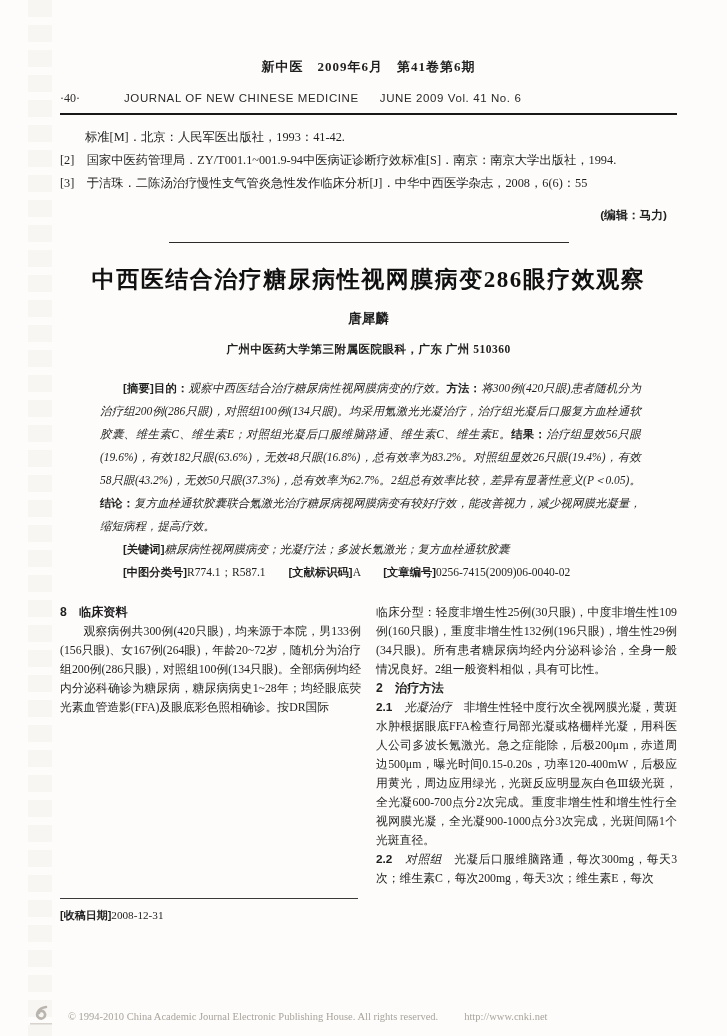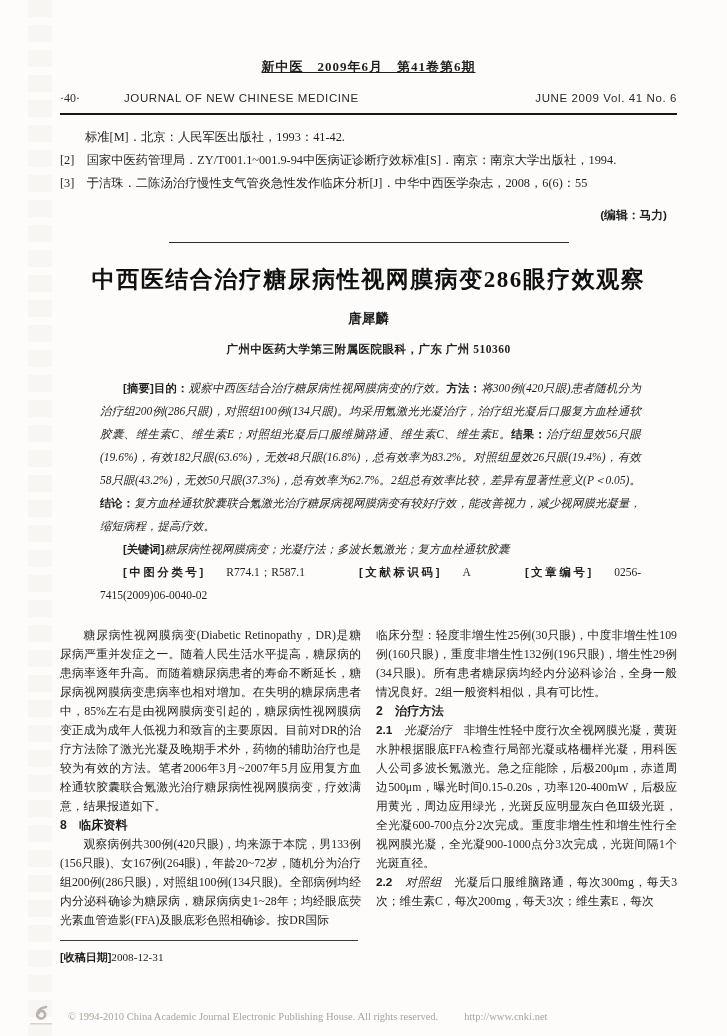--- a/index.html
+++ b/index.html
@@ -13,25 +13,25 @@
     box-sizing:border-box;
     padding:58px 50px 0 60px;
     overflow:hidden;
   }
   .artifact-strip{
     position:absolute;left:28px;top:0;width:24px;height:100%;
     background:repeating-linear-gradient(180deg,#f3f1ed 0 17px,#fdfcfa 17px 25px);
     opacity:.55;pointer-events:none;
   }
   
-  .hdr-cn{text-align:center;font-weight:bold;font-size:13px;letter-spacing:1px;text-decoration:underline;}
+  .hdr-cn{text-align:center;font-weight:bold;font-size:13px;letter-spacing:1px;}
   .hdr-row{display:flex;align-items:baseline;margin-top:15px;
     font-family:"Liberation Sans","DejaVu Sans",sans-serif;font-size:11.5px;color:#2a2a2a;}
   .hdr-pg{width:64px;text-align:left;font-family:"Liberation Serif",serif;font-size:12px;}
-  .hdr-center{flex:1;display:flex;justify-content:space-between;gap:60px;letter-spacing:.6px;}
+  .hdr-center{flex:1;display:flex;justify-content:flex-start;gap:21px;letter-spacing:.6px;}
   .hdr-rule{border:0;border-top:2.4px solid #181818;margin:7px 0 0 0;}
   
   .twocol{display:flex;gap:15px;}
   .col{flex:1;min-width:0;text-align:justify;}
   .prev{margin-top:11px;font-size:12.3px;line-height:23px;}
   .prev p{margin:0;}
   .refhead{margin:17px 0 0 0;font-size:12.5px;font-weight:bold;
     font-family:"Liberation Sans","DejaVu Sans",sans-serif;}
   .ref{padding-left:25px;text-indent:-25px;}
   .refcont{padding-left:25px;}
@@ -43,21 +43,21 @@
   
   .titleblock{text-align:center;margin-top:21px;}
   .a-title{margin:4px;font-size:23px;font-weight:bold;letter-spacing:1.5px;color:#101010;}
   .a-author{margin-top:15px;font-size:13.5px;font-weight:bold;}
   .a-affil{margin-top:14px;font-size:11.5px;font-weight:bold;letter-spacing:.5px;}
   
   .abstract{margin:20px 36px 0 40px;font-size:11.5px;line-height:23px;text-align:justify;}
   .abstract p{margin:0;text-indent:2em;font-style:italic;}
   .abstract b{font-style:normal;font-family:"Liberation Sans","DejaVu Sans",sans-serif;
     font-weight:bold;font-size:11.3px;}
-  .abstract .plain{font-style:normal;margin-left:23px;}
+  .abstract .plain{font-style:normal;}
   
   .bodycols{margin-top:19px;font-size:11.8px;line-height:19px;}
   .bodycols p{margin:0;}
   .ind{text-indent:2em;}
   .sec{margin:3px 0 2px 0;font-size:12.2px;font-weight:bold;
     font-family:"Liberation Sans","DejaVu Sans",sans-serif;}
   .s-num{font-weight:bold;font-family:"Liberation Sans","DejaVu Sans",sans-serif;}
   .s-title{font-style:italic;}
   
   .notes{margin-top:10px;font-size:11.2px;line-height:21px;}
@@ -115,21 +115,20 @@
     <p>
       <b>[关键词]</b><span>糖尿病性视网膜病变；光凝疗法；多波长氪激光；复方血栓通软胶囊</span>
     </p>
     <p>
       <b>[中图分类号]</b><span class="plain">R774.1；R587.1</span><span class="plain">　　</span><b>[文献标识码]</b><span class="plain">A</span><span class="plain">　　</span><b>[文章编号]</b><span class="plain">0256-7415(2009)06-0040-02</span>
     </p>
   </section>
 
   <section class="twocol bodycols">
     <div class="col">
-      <p class="ind">糖尿病性视网膜病变(Diabetic Retinopathy，DR)是糖尿病严重并发症之一。随着人民生活水平提高，糖尿病的患病率逐年升高。而随着糖尿病患者的寿命不断延长，糖尿病视网膜病变患病率也相对增加。在失明的糖尿病患者中，85%左右是由视网膜病变引起的，糖尿病性视网膜病变正成为成年人低视力和致盲的主要原因。目前对DR的治疗方法除了激光光凝及晚期手术外，药物的辅助治疗也是较为有效的方法。笔者2006年3月~2007年5月应用复方血栓通软胶囊联合氪激光治疗糖尿病性视网膜病变，疗效满意，结果报道如下。</p>
       <p class="sec">8　临床资料</p>
       <p class="ind">观察病例共300例(420只眼)，均来源于本院，男133例(156只眼)、女167例(264眼)，年龄20~72岁，随机分为治疗组200例(286只眼)，对照组100例(134只眼)。全部病例均经内分泌科确诊为糖尿病，糖尿病病史1~28年；均经眼底荧光素血管造影(FFA)及眼底彩色照相确诊。按DR国际</p>
     </div>
     <div class="col">
       <p>临床分型：轻度非增生性25例(30只眼)，中度非增生性109例(160只眼)，重度非增生性132例(196只眼)，增生性29例(34只眼)。所有患者糖尿病均经内分泌科诊治，全身一般情况良好。2组一般资料相似，具有可比性。</p>
       <p class="sec">2　治疗方法</p>
       <p><span class="s-num">2.1</span>　<span class="s-title">光凝治疗</span>　<span>非增生性轻中度行次全视网膜光凝，黄斑水肿根据眼底FFA检查行局部光凝或格栅样光凝，用科医人公司多波长氪激光。急之症能除，后极200μm，赤道周边500μm，曝光时间0.15-0.20s，功率120-400mW，后极应用黄光，周边应用绿光，光斑反应明显灰白色Ⅲ级光斑，全光凝600-700点分2次完成。重度非增生性和增生性行全视网膜光凝，全光凝900-1000点分3次完成，光斑间隔1个光斑直径。</span></p>
       <p><span class="s-num">2.2</span>　<span class="s-title">对照组</span>　<span>光凝后口服维脑路通，每次300mg，每天3次；维生素C，每次200mg，每天3次；维生素E，每次</span></p>
     </div>
   </section>

